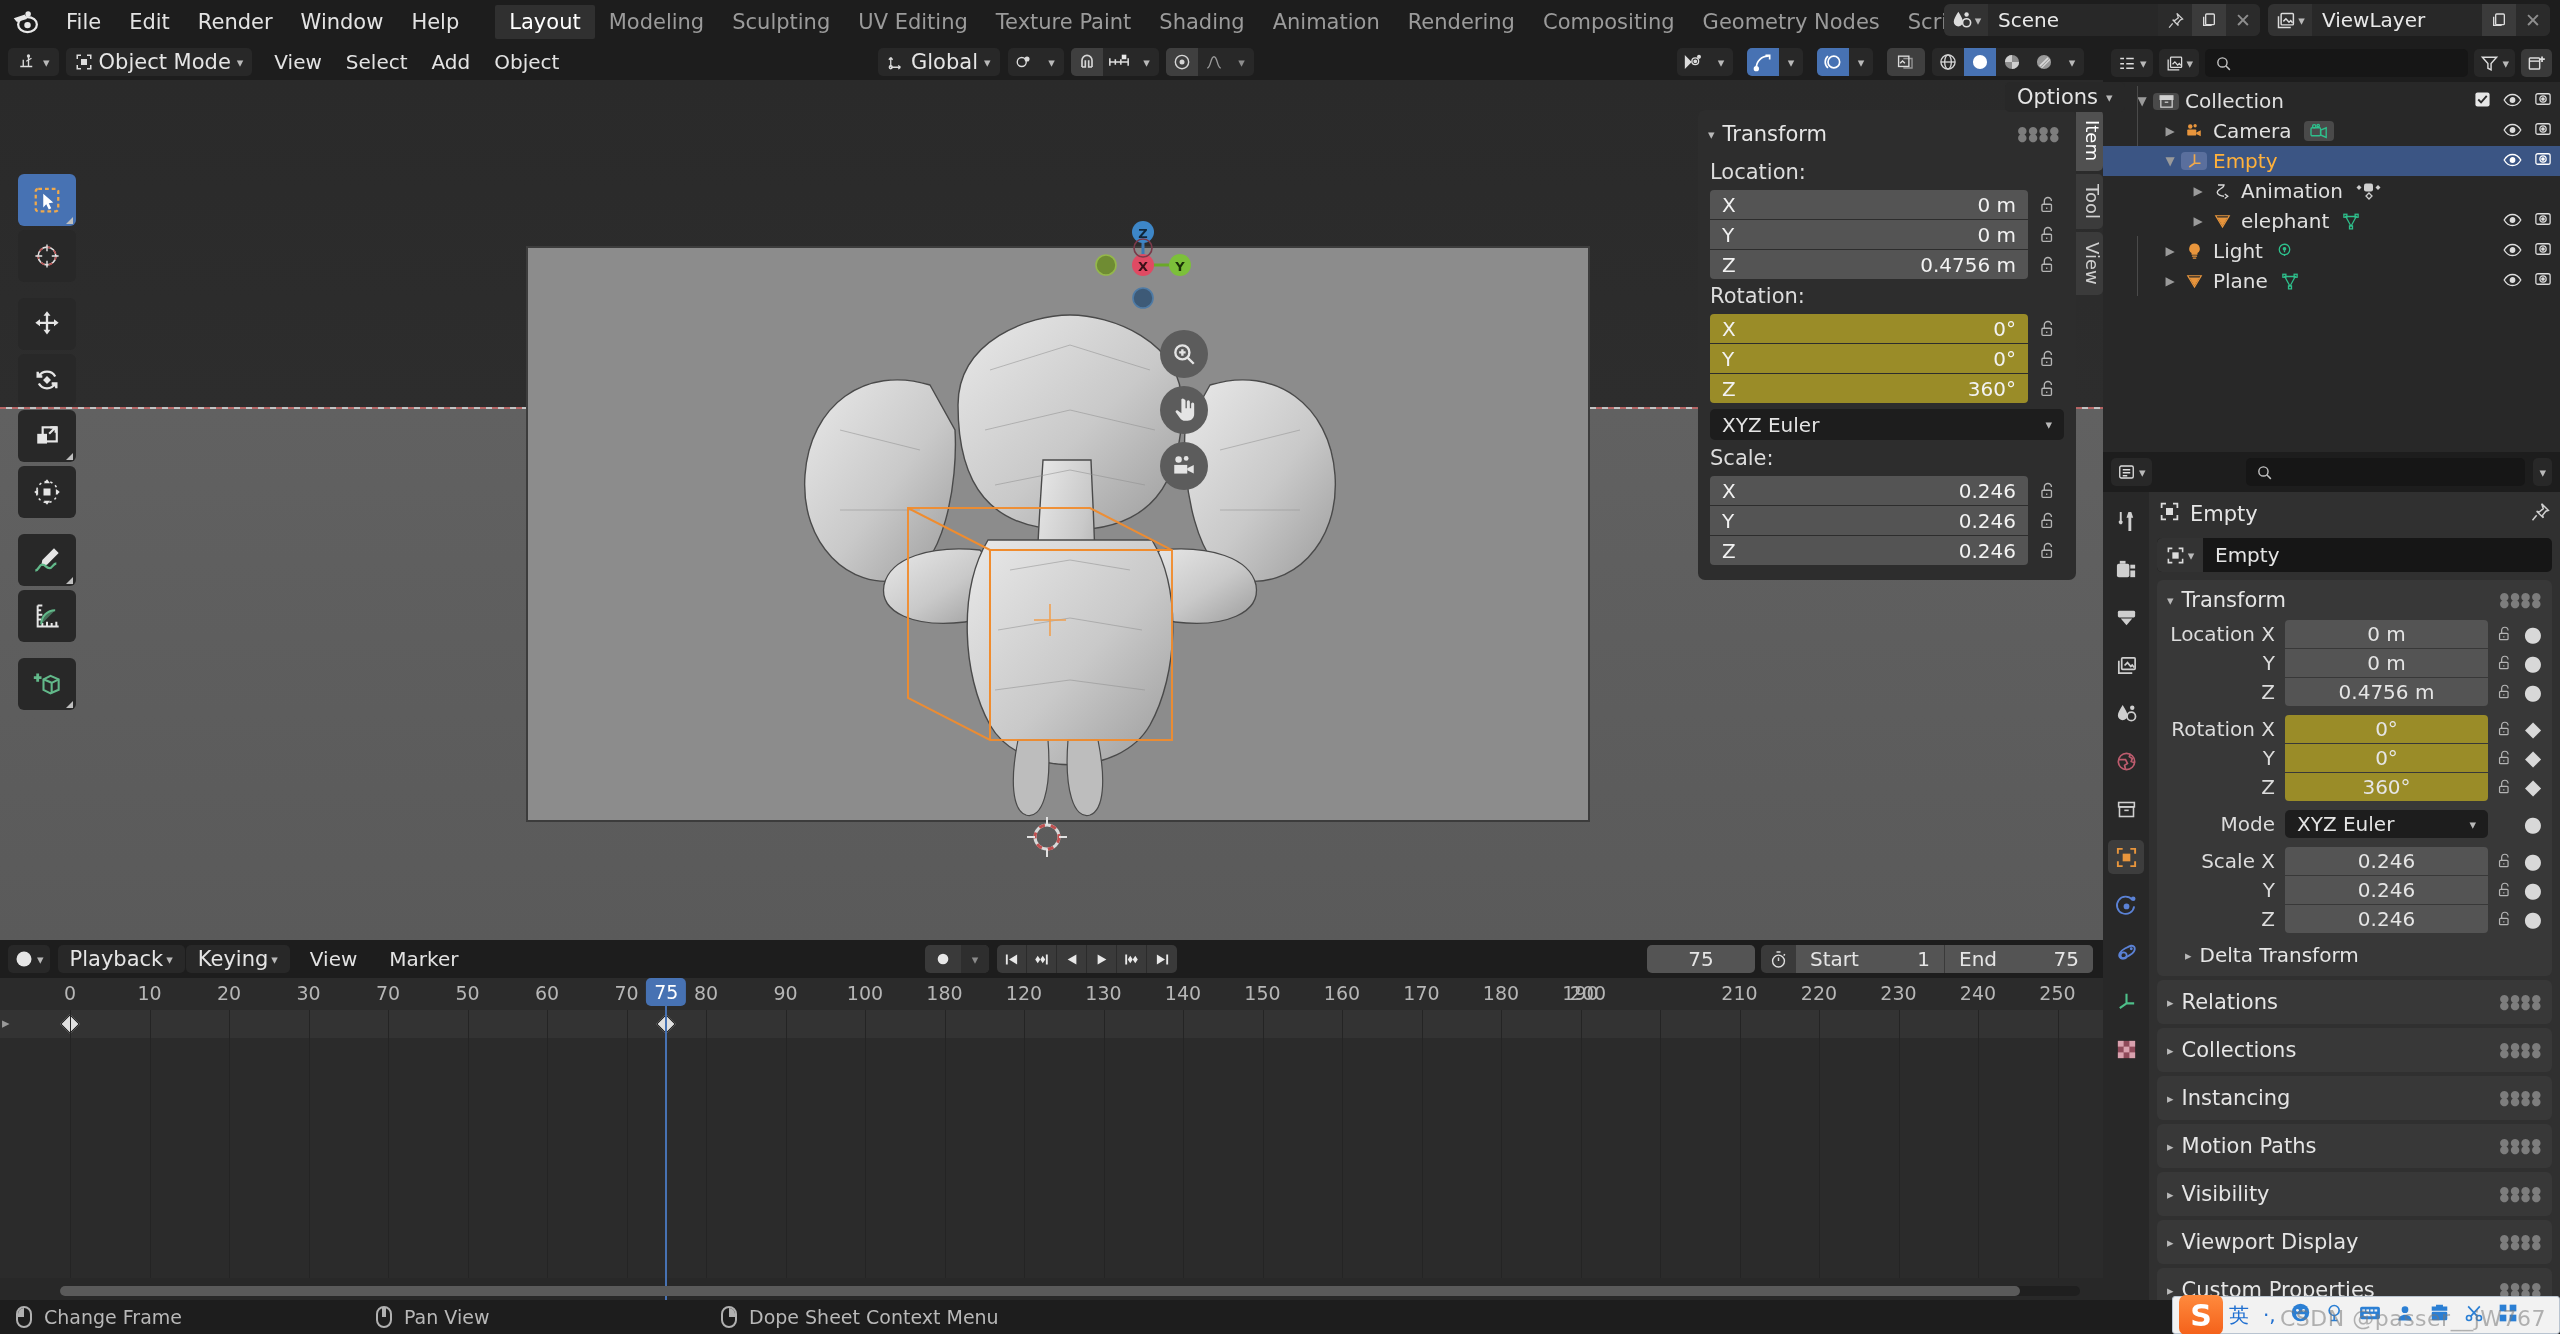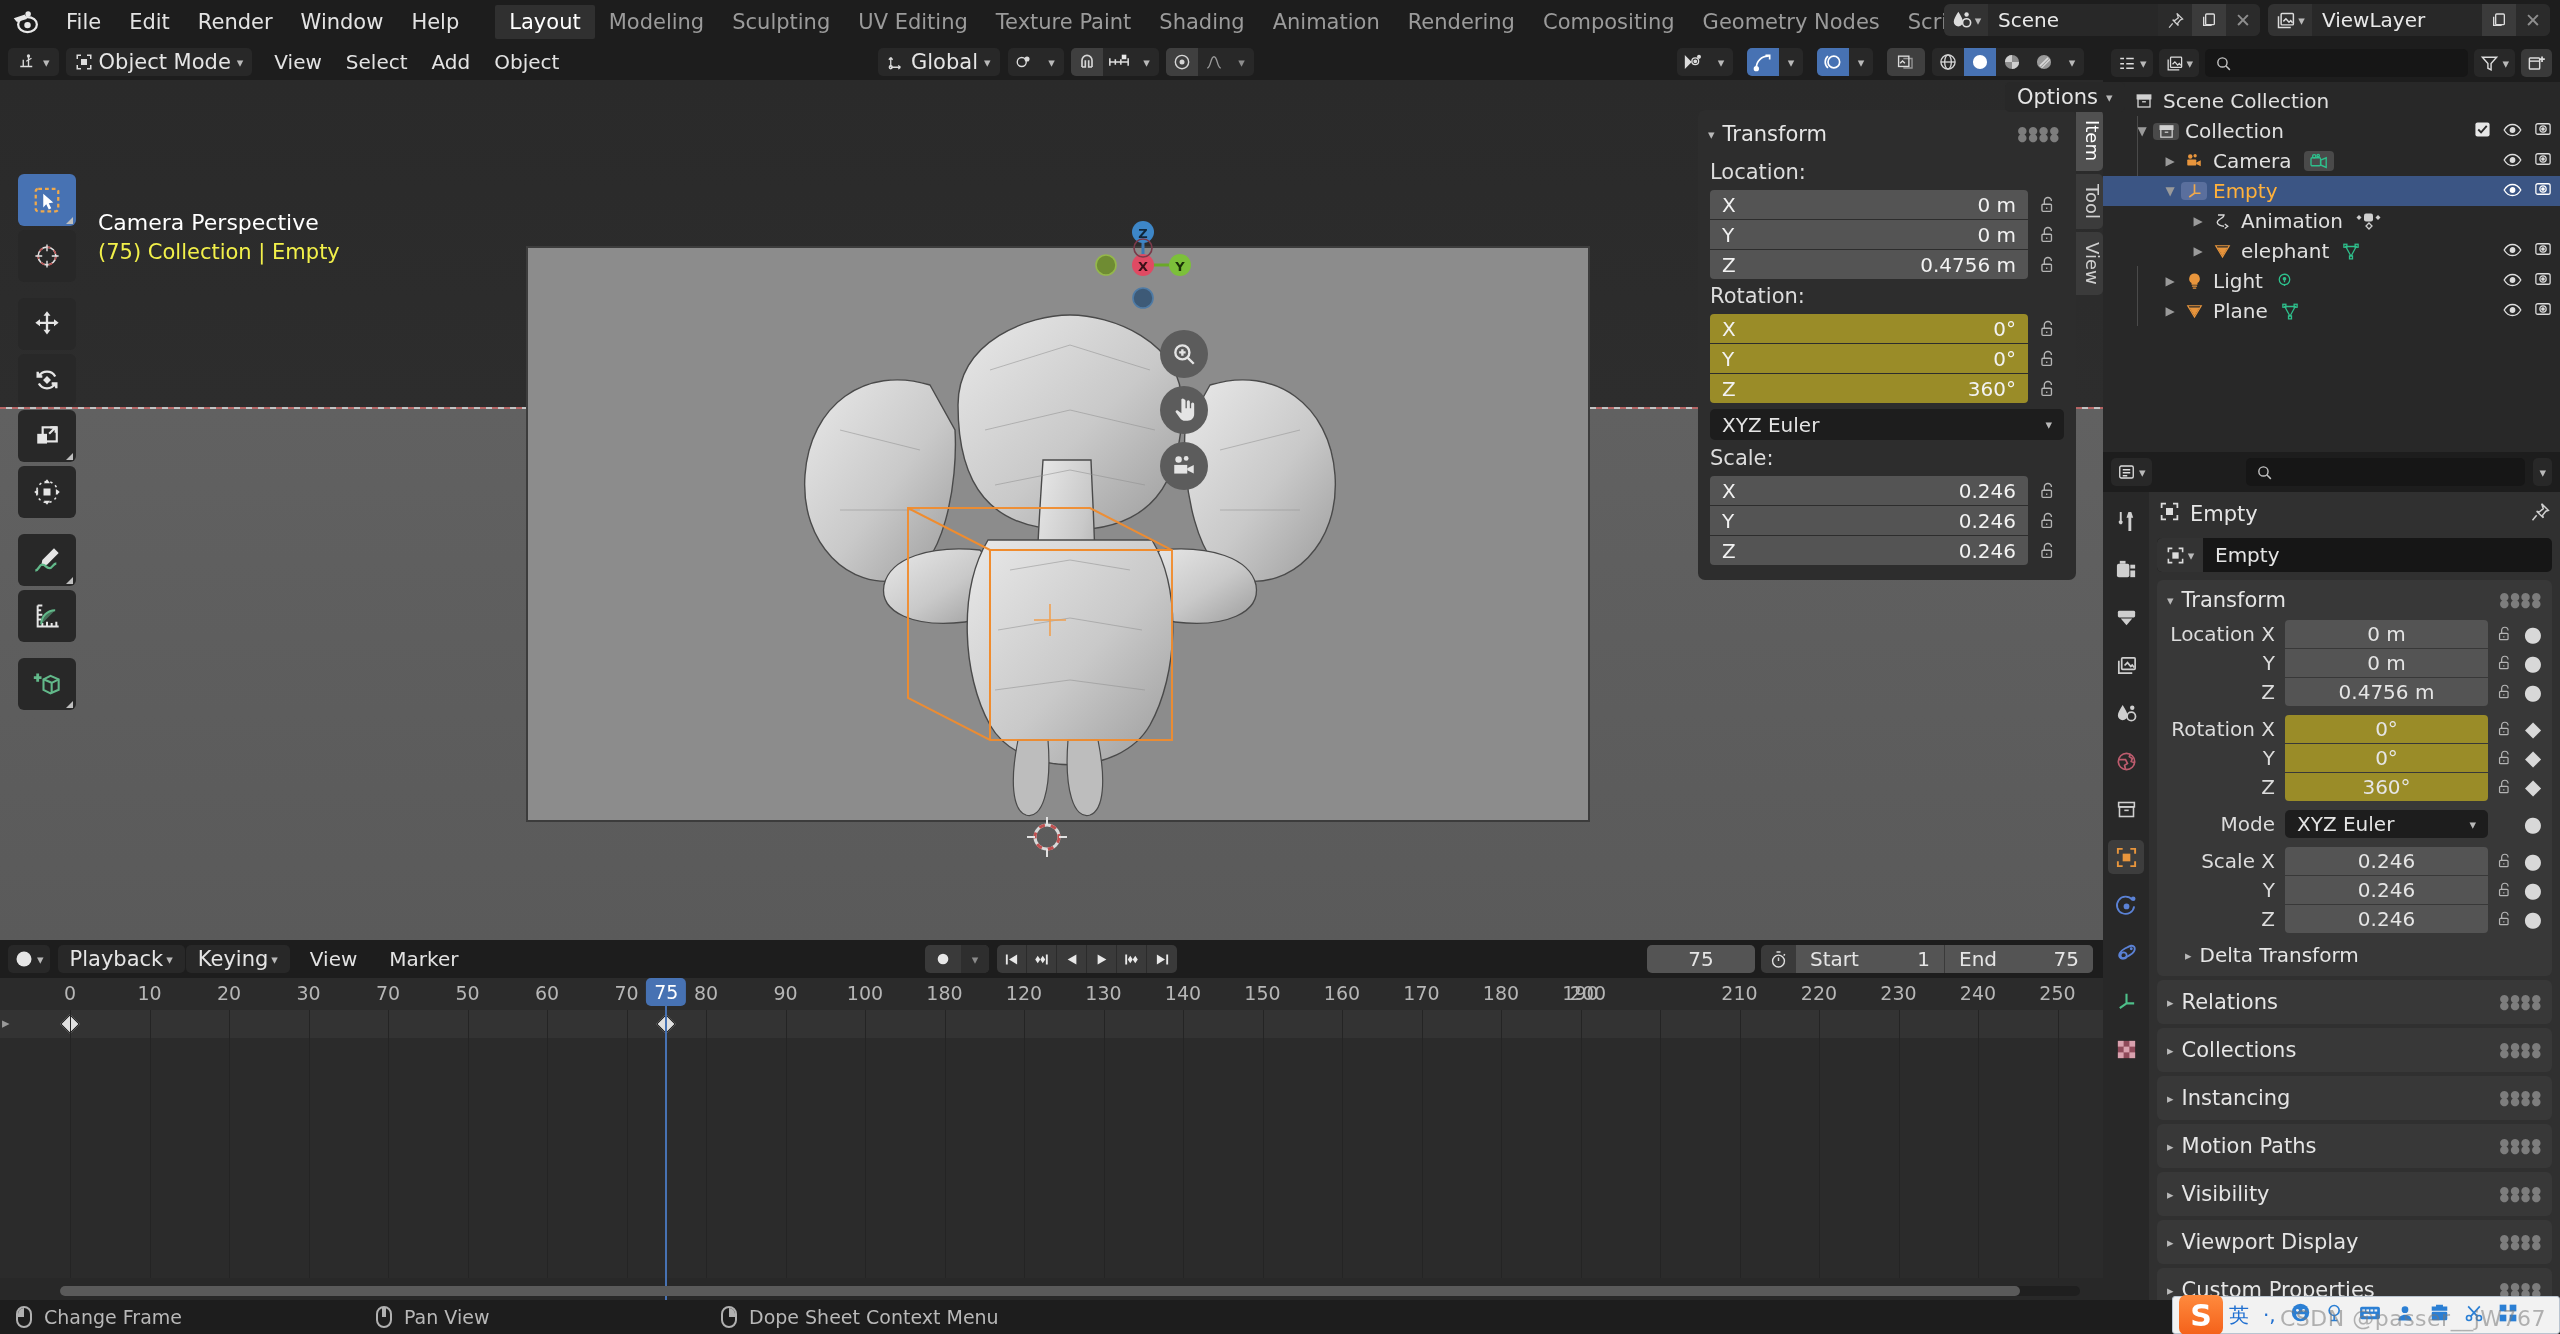--- a/index.html
+++ b/index.html
@@ -523,24 +523,20 @@
       <div class="tool gap">
         <svg width="28" height="28" viewBox="0 0 24 24" fill="none" stroke="#62b98a" stroke-width="1.8">
             <path d="M9 8l6-3 7 3v9l-7 3-6-3z"></path>
             <path d="M9 8l7 3 6-3M16 11v9"></path>
             <path d="M4 3v7M.7 6.5h6.6" stroke="#62b98a" stroke-width="2.4"></path>
           </svg>
         <div class="corner"></div>
       </div>
     </div>
 
-    <div id="vp-textinfo">
-      <div class="l1">Camera Perspective</div>
-      <div class="l2">(75) Collection | Empty</div>
-    </div>
 
     <svg id="gizmo" viewBox="0 0 110 110">
       <line x1="55" y1="55" x2="55" y2="22" stroke="#3d7ab5" stroke-width="3"></line>
       <line x1="55" y1="55" x2="92" y2="55" stroke="#6aa829" stroke-width="3"></line>
       <circle cx="55" cy="22" r="11" fill="#3d86c7"></circle>
         <text x="55" y="28" font-size="13" fill="#10263a" text-anchor="middle" font-family="DejaVu Sans" font-weight="bold">Z</text>
       <circle cx="55" cy="55" r="11" fill="#e04a63"></circle>
         <text x="55" y="61" font-size="13" fill="#3a1018" text-anchor="middle" font-family="DejaVu Sans" font-weight="bold">X</text>
       <circle cx="92" cy="55" r="11" fill="#7cc03a"></circle>
         <text x="92" y="61" font-size="13" fill="#1a3008" text-anchor="middle" font-family="DejaVu Sans" font-weight="bold">Y</text>
@@ -752,31 +748,20 @@
     <div class="ob" style="background:#3a3a3a;">
       <svg width="19" height="19" viewBox="0 0 24 24" fill="none" stroke="#dcdcdc" stroke-width="1.8">
           <rect x="3" y="5" width="13" height="14" rx="1"></rect>
           <path d="M3 9h13"></path>
           <path d="M19 3v7M15.5 6.5h7" stroke-width="2.2"></path>
         </svg>
     </div>
   </div>
 
   <div id="out-rows">
-    <div class="orow">
-      <span class="tri"></span>
-      <span class="oicon">
-        <svg width="20" height="18" viewBox="0 0 24 24" fill="none" stroke="#d0d0d0" stroke-width="1.8">
-            <rect x="3" y="4" width="18" height="5" fill="#d0d0d0"></rect>
-            <rect x="4" y="9" width="16" height="11"></rect>
-            <path d="M9.5 13h5"></path>
-          </svg>
-      </span>
-      <span class="oname">Scene Collection</span>
-    </div>
 
     <div class="orow" style="padding-left:28px;">
       <span class="vtree"></span>
       <span class="tri">▼</span>
       <span class="oicon" style="background:#4a4a4a;border-radius:4px;">
         <svg width="19" height="17" viewBox="0 0 24 24" fill="none" stroke="#d0d0d0" stroke-width="1.8">
             <rect x="3" y="4" width="18" height="5" fill="#d0d0d0"></rect>
             <rect x="4" y="9" width="16" height="11"></rect>
             <path d="M9.5 13h5"></path>
           </svg>

